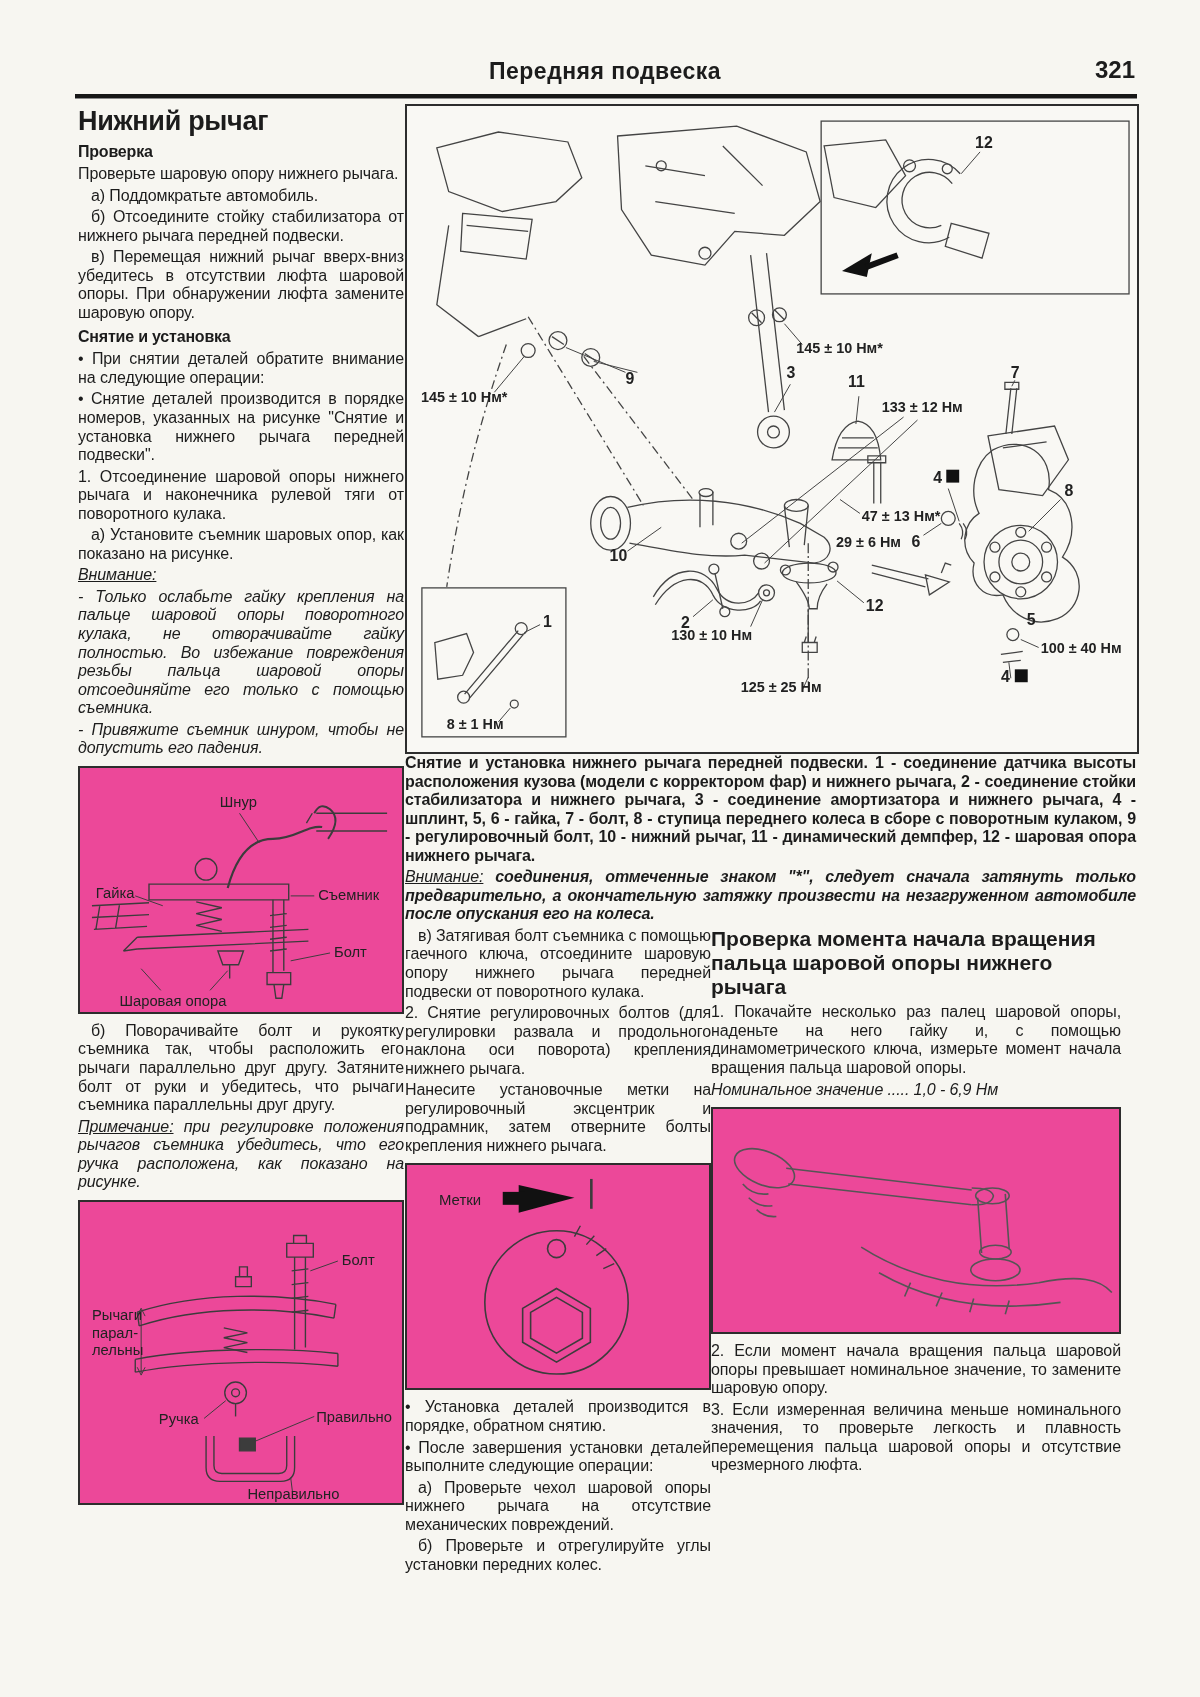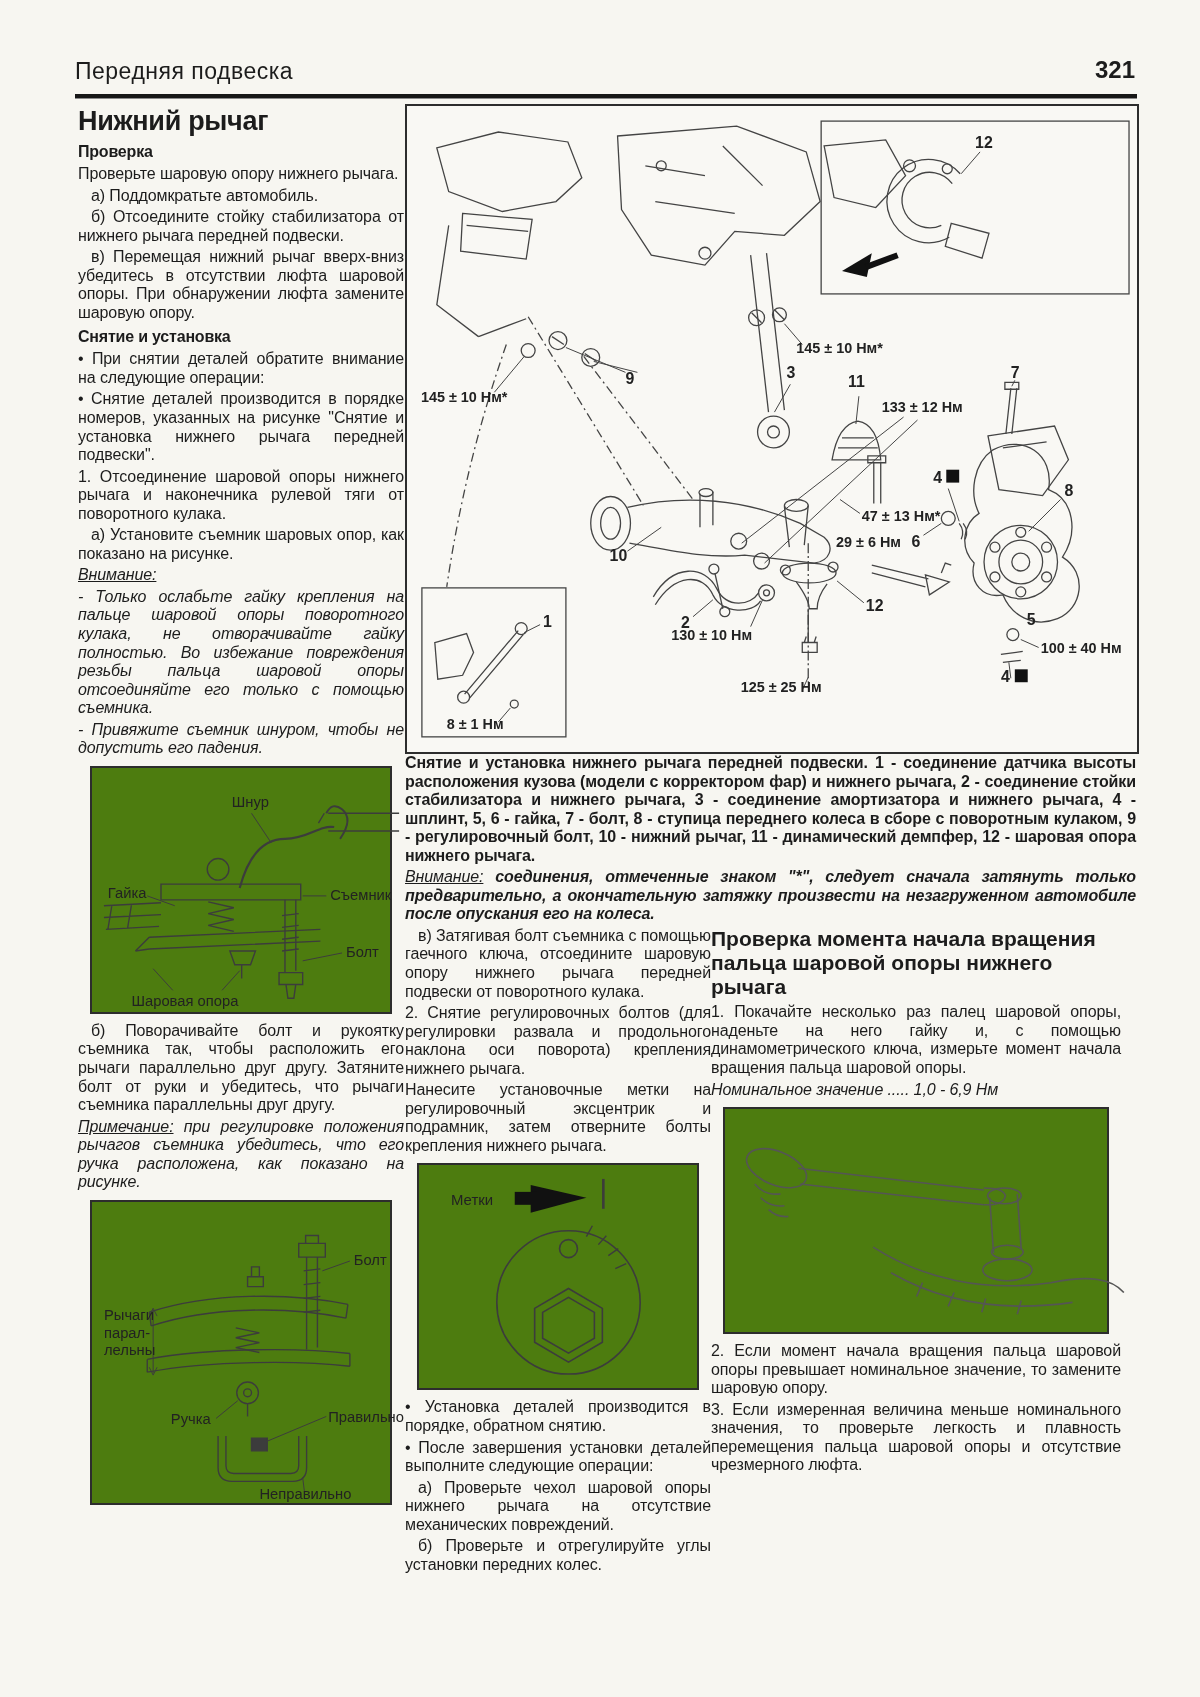--- a/index.html
+++ b/index.html
@@ -1,33 +1,33 @@
 <!DOCTYPE html>
 <html><head>
 <meta charset="utf-8">
 <style>
   html,body{margin:0;padding:0;background:#dddbd5;}
   .page{position:relative;width:1200px;height:1697px;margin:0 auto;background:#f7f6f1;
         font-family:"Liberation Sans",sans-serif;color:#1c1c1c;overflow:hidden;}
   
-  .hdr-title{position:absolute;top:58px;left:75px;width:1060px;
-             font-size:23px;font-weight:normal;letter-spacing:.5px;}
+  .hdr-title{position:absolute;top:58px;left:75px;width:1060px;text-align:center;
+             font-size:23px;font-weight:bold;letter-spacing:.5px;}
   .hdr-num{position:absolute;top:56px;left:75px;width:1060px;text-align:right;
            font-size:24px;font-weight:bold;}
   .hdr-rule{position:absolute;top:94px;left:75px;width:1062px;height:4px;background:#171717;
             border-bottom:1px solid #8a8a8a;}
   
   .col p{margin:0 0 3px;text-align:justify;font-size:16px;line-height:1.16;letter-spacing:-0.1px;}
   .left-col{position:absolute;left:78px;top:106px;width:326px;}
   .h1{font-size:27px;font-weight:bold;margin:0 0 4px;letter-spacing:-0.3px;}
   .h2{font-size:16px;font-weight:bold;margin:6px 0 4px;letter-spacing:-0.2px;}
   .ind{text-indent:13px;}
   .warn-label{font-style:italic;font-weight:normal;text-decoration:underline;}
   .warn{font-style:italic;}
-  .figbox{border:2.5px solid #2d2d2d;margin:8px 12px 8px;background:#4d7c0f;}
+  .figbox{border:2.5px solid #2d2d2d;margin:8px 0 8px;background:#ec4899;}
   svg{display:block;}
   svg text{font-family:"Liberation Sans",sans-serif;fill:#222;}
   .lab{font-size:15px;}
   .num{font-size:16px;font-weight:bold;}
   .tq{font-size:14.5px;font-weight:bold;}
   
   .main-fig{position:absolute;left:405px;top:104px;width:730px;height:646px;
             border:2.5px solid #2d2d2d;background:#f9f8f4;}
   .cap-area{position:absolute;left:405px;top:754px;width:731px;}
   .caption{font-size:16.5px;font-weight:bold;text-align:justify;line-height:1.2;margin:0 0 6px;}

